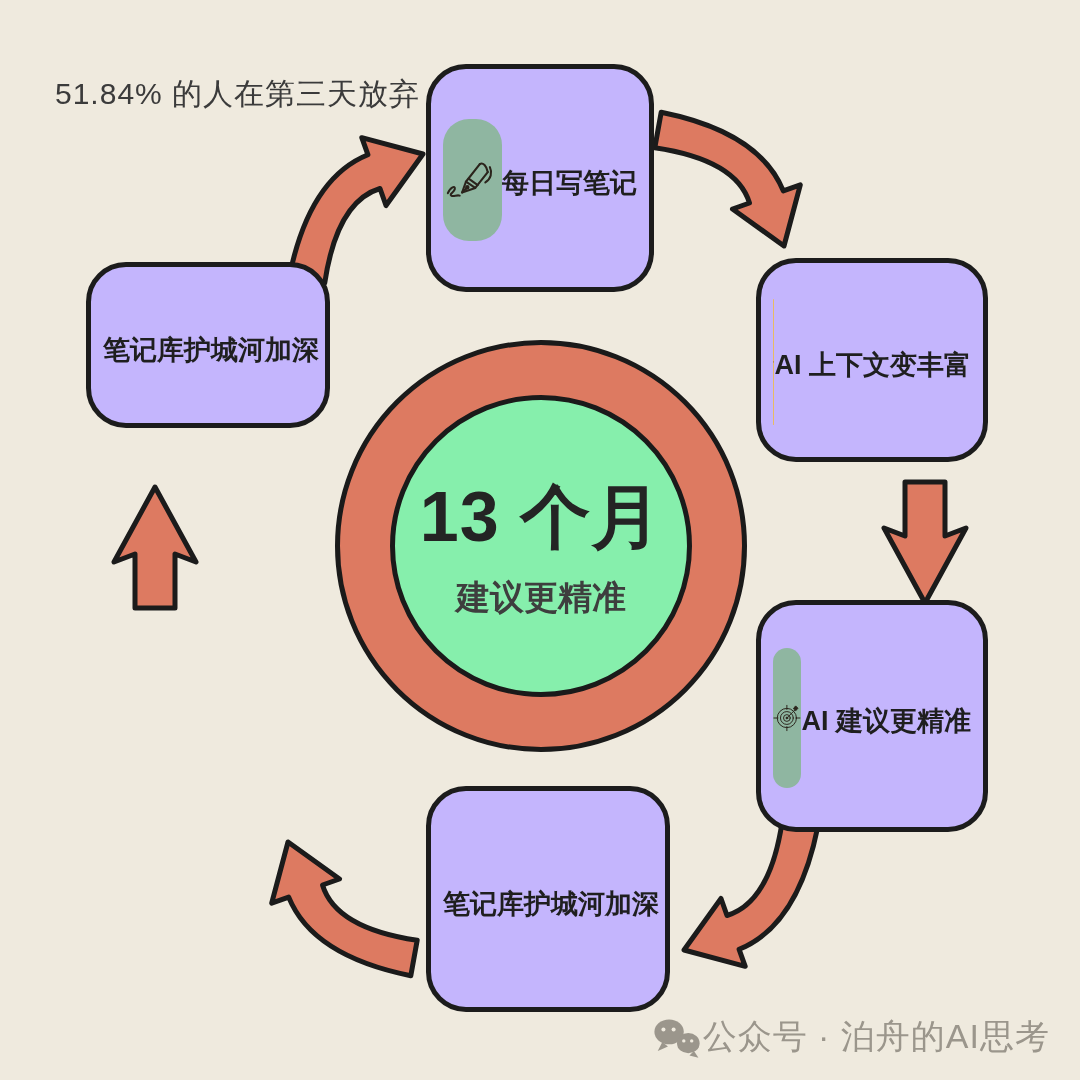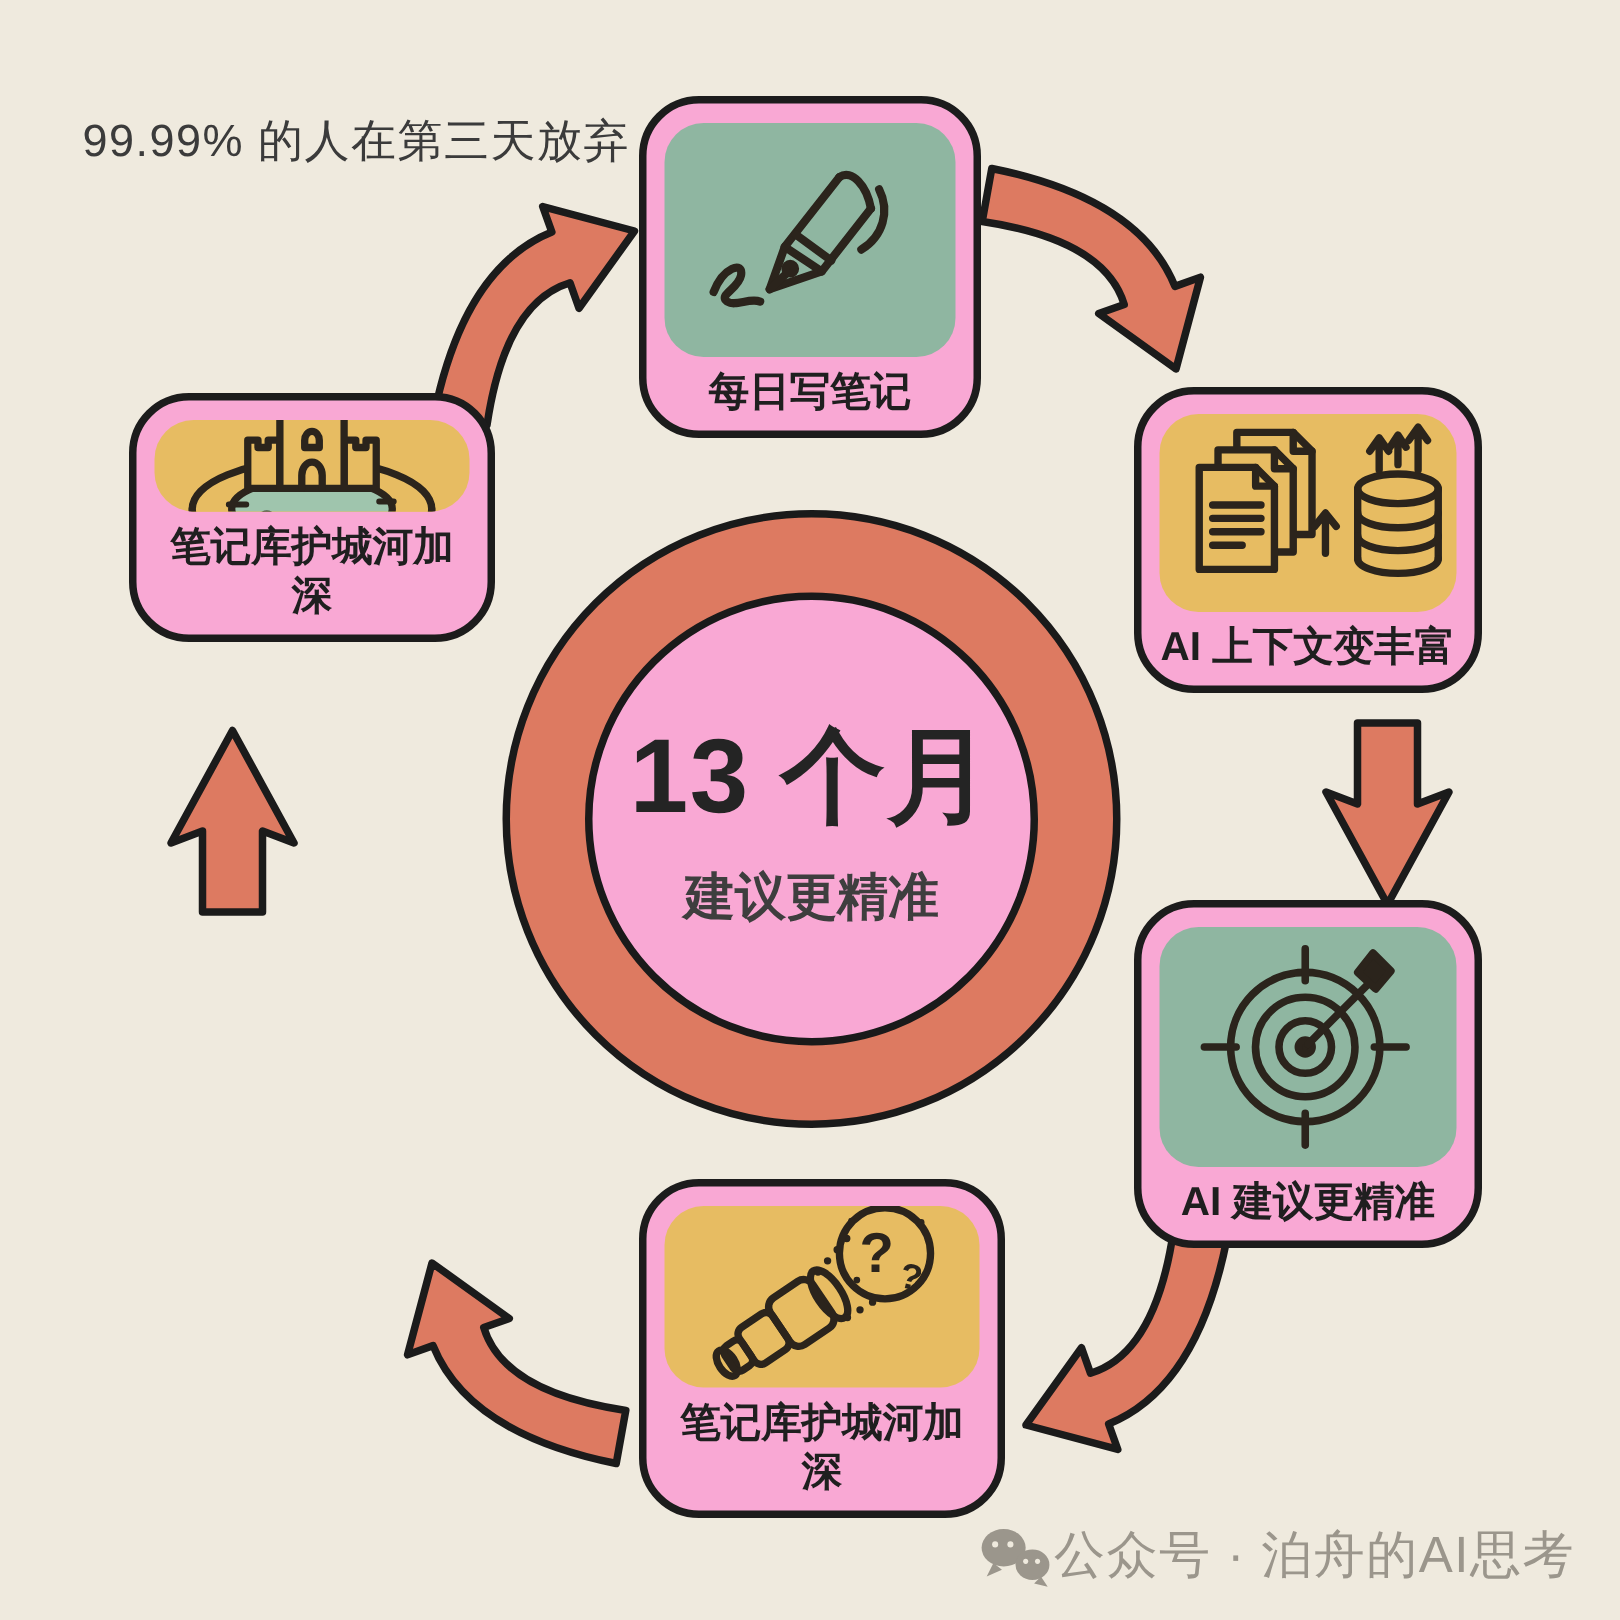--- a/index.html
+++ b/index.html
@@ -5,23 +5,23 @@
   html,body{margin:0;padding:0;}
   .canvas{
     position:relative;width:1080px;height:1080px;overflow:hidden;
     font-family:"Liberation Sans","DejaVu Sans",sans-serif;
   }
   .tagline{
     position:absolute;left:55px;top:74px;font-size:30px;font-weight:500;
     color:#3b3b3b;letter-spacing:1px;
   }
   .node{
-    position:absolute;box-sizing:border-box;background:#f9a8d4;
+    position:absolute;box-sizing:border-box;background:#c4b5fd;
     border:5px solid #1c1c1c;border-radius:40px;
-    display:flex;flex-direction:column;align-items:center;
+    display:flex;align-items:center;
     padding:13px 12px 9px;z-index:3;
   }
   .tile{
     width:100%;flex:1 1 auto;min-height:0;border-radius:26px;
     display:flex;align-items:center;justify-content:center;overflow:hidden;
   }
   .node-label{
     flex:0 0 auto;margin-top:7px;font-size:27px;font-weight:700;color:#1f1f1f;
     line-height:1.22;text-align:center;white-space:pre-line;letter-spacing:0px;
   }
@@ -48,21 +48,21 @@
     position:absolute;right:30px;bottom:20px;display:flex;align-items:center;gap:0;
   }
   .watermark-text{font-size:34px;font-weight:500;color:#9b968c;letter-spacing:1px;}
   .icon-line{stroke:#2b241c;stroke-linecap:round;stroke-linejoin:round;fill:none;}
 </style>
 </head>
 <body>
 
 <div class="canvas" style="background-color: rgb(239, 234, 222);">
 
-  <div class="tagline">99.99% 的人在第三天放弃</div>
+  <div class="tagline">51.84% 的人在第三天放弃</div>
 
   <svg class="arrow" style="left:275px;top:128px;" width="170" height="170" viewBox="0 0 170 170">
     <path d="M14.3,148.8 Q34.2,50.4 92.9,26.7 L86.8,9.7 L148,26 L111,77.5 L105,60.5 Q61.8,73.6 49.7,155.2 Z" stroke="#1b1b1b" stroke-width="5" stroke-linejoin="round" style="fill: rgb(221, 122, 97);"></path>
   </svg>
   <svg class="arrow" style="left:640px;top:98px;transform:rotate(90deg);" width="170" height="170" viewBox="0 0 170 170">
     <path d="M14.3,148.8 Q34.2,50.4 92.9,26.7 L86.8,9.7 L148,26 L111,77.5 L105,60.5 Q61.8,73.6 49.7,155.2 Z" stroke="#1b1b1b" stroke-width="5" stroke-linejoin="round" style="fill: rgb(221, 122, 97);"></path>
   </svg>
   <svg class="arrow" style="left:662px;top:806px;transform:rotate(180deg);" width="170" height="170" viewBox="0 0 170 170">
     <path d="M14.3,148.8 Q34.2,50.4 92.9,26.7 L86.8,9.7 L148,26 L111,77.5 L105,60.5 Q61.8,73.6 49.7,155.2 Z" stroke="#1b1b1b" stroke-width="5" stroke-linejoin="round" style="fill: rgb(221, 122, 97);"></path>
   </svg>
@@ -182,21 +182,21 @@
           <path d="M73,90 L73,31 L83,31 L83,38 L91,38 L91,31 L99,31 L99,38 L107,38 L107,31 L117,31 L117,90 Z" fill="#e7bc62"></path>
           <path d="M90,62 v-5 a5,6 0 0 1 10,0 v5 z"></path>
           <path d="M88,90 v-9 a7,9 0 0 1 14,0 v9"></path>
         </g>
       </svg>
     </div>
     <div class="node-label">笔记库护城河加深</div>
   </div>
 
   <div class="ring" style="background-color: rgb(221, 122, 97);">
-    <div class="ring-inner" style="background-color: #f9a8d4;">
+    <div class="ring-inner" style="background-color: #86efac;">
       <div class="ring-title">13 个月</div>
       <div class="ring-subtitle">建议更精准</div>
     </div>
   </div>
 
   <div class="watermark">
     <svg width="52" height="43" viewBox="0 0 46 38">
       <ellipse cx="16" cy="14" rx="13" ry="11" fill="#9b968c"></ellipse>
       <path d="M10,23 l-4,8 l9,-4 z" fill="#9b968c"></path>
       <circle cx="11" cy="12" r="1.8" fill="#efeade"></circle>

